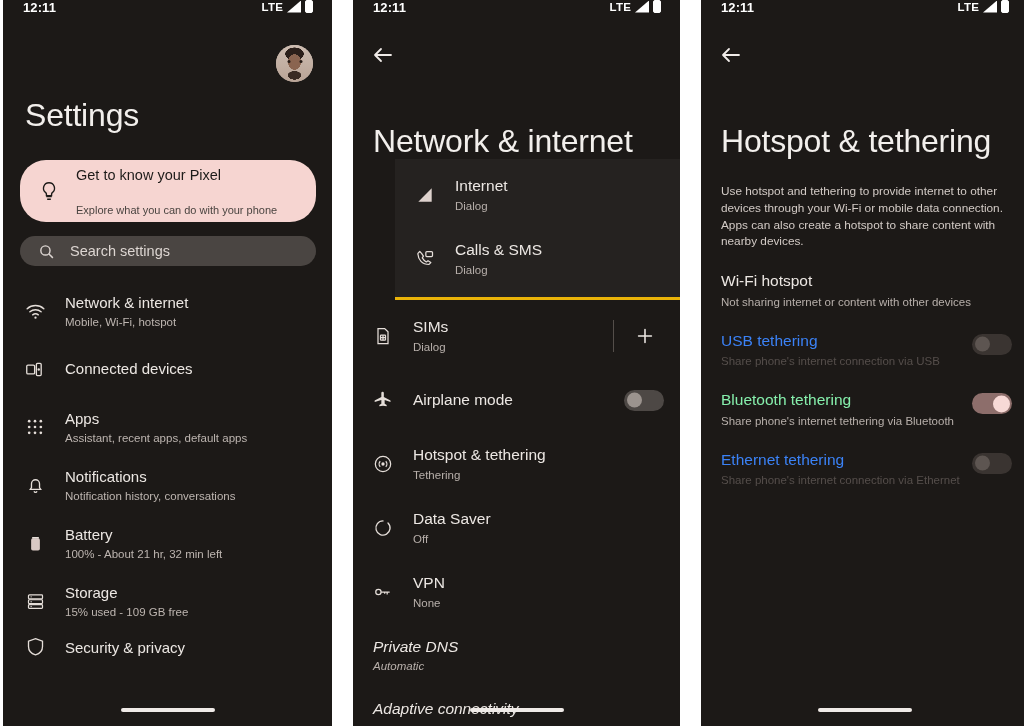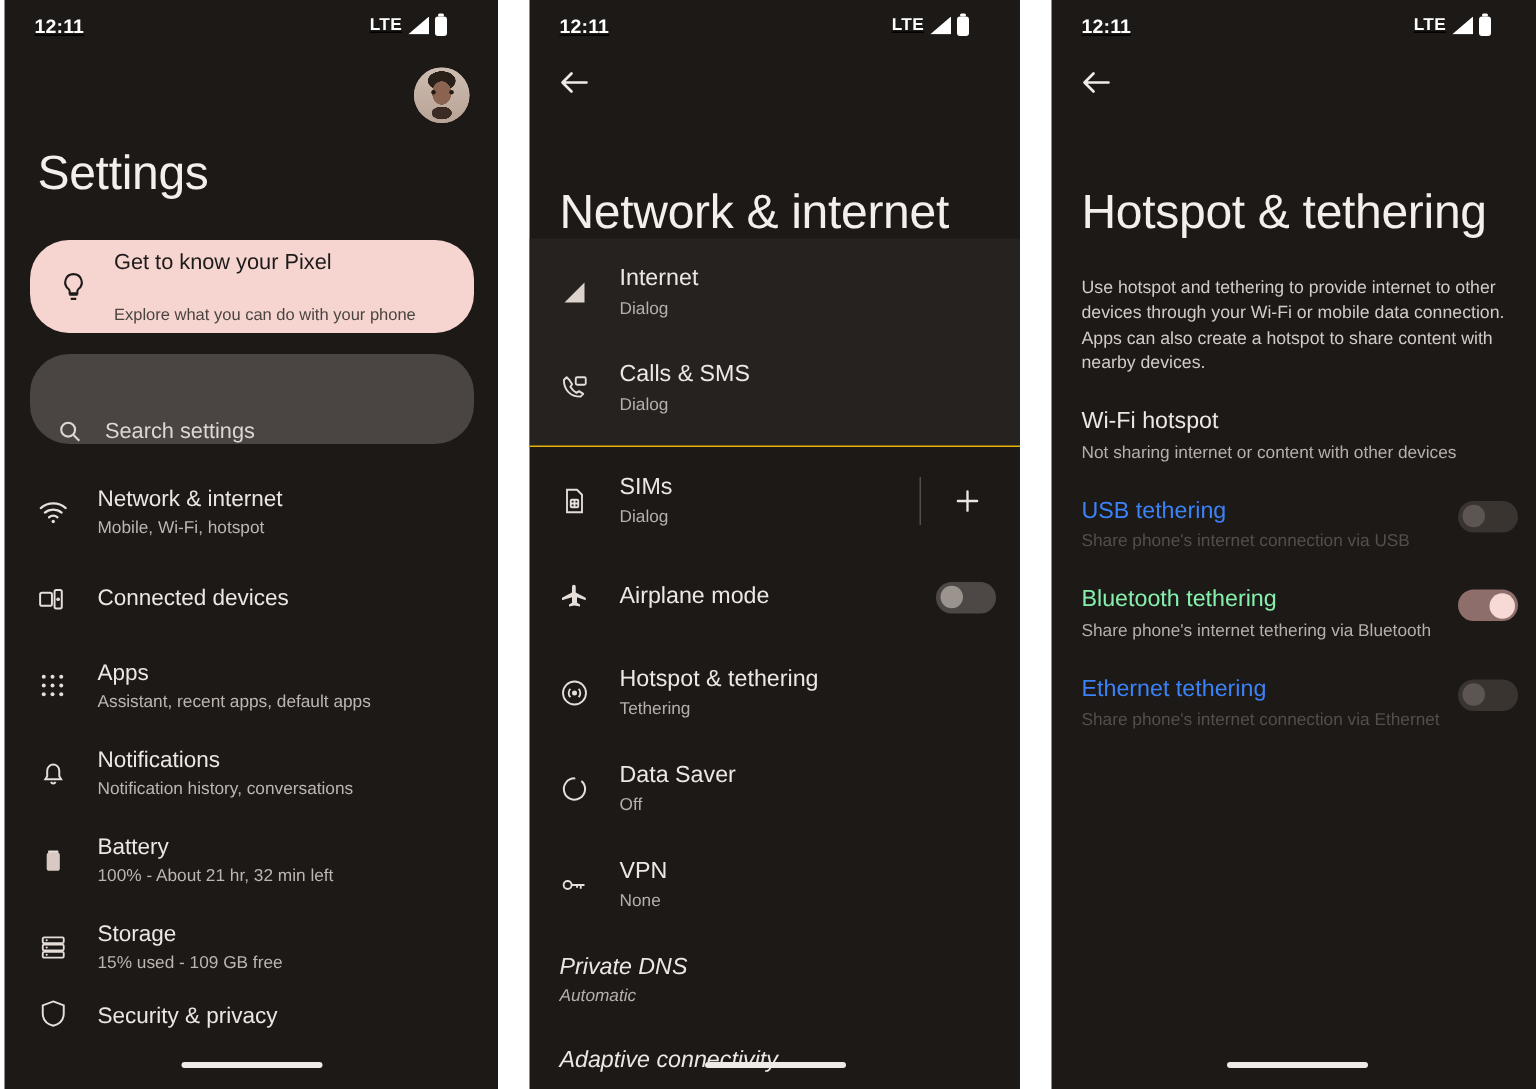--- a/index.html
+++ b/index.html
@@ -30,24 +30,23 @@
     flex: 0 0 auto;
   }
   .phone.p1 { width: 329px; margin-left: 3px; }
   .phone.p2 { width: 327px; margin-left: 21px; }
   .phone.p3 { width: 327px; margin-left: 21px; }
 
   
   .statusbar {
     height: 34px;
     display: flex;
-    align-items: center;
+    align-items: flex-start;
     justify-content: space-between;
-    padding: 0 34px 0 20px;
-    text-decoration: underline;
+    padding: 0 19px 0 20px;
   }
   .clock {
     color: #ffffff;
     font-size: 13px;
     font-weight: bold;
     letter-spacing: 0.1px;
   }
   .sb-right {
     display: flex;
     align-items: center;
@@ -174,23 +173,23 @@
     font-size: 11px;
     margin-top: 20px;
     line-height: 1.2;
   }
 
   
   .searchbar {
     margin: 14px 16px 0 17px;
     background: #4a4542;
     border-radius: 26px;
-    height: 60px;
-    display: flex;
-    align-items: flex-end;
+    height: 30px;
+    display: flex;
+    align-items: center;
     padding: 0 18px;
     gap: 15px;
   }
   .search-icon { width: 17px; height: 17px; flex: 0 0 auto; }
   .search-ph {
     color: #ddd6d2;
     font-size: 14.5px;
   }
 
   
@@ -227,21 +226,22 @@
   .p2 .row { padding-left: 20px; min-height: 64px; }
   .p2 .row .ico { flex: 0 0 26px; width: 26px; }
   .p2 .row .body { padding-left: 14px; }
   .p2 .row .title { font-size: 15.5px; }
   .p2 .row .sub { color: #b7afaa; }
 
   .group-top {
     background: #252220;
     padding-top: 4px;
     padding-bottom: 6px;
-    border-bottom: 1px solid #eab308;
+    border-bottom: 3px solid #eab308;
+    margin-left: 42px;
   }
 
   .noicon-row {
     padding: 14px 20px 14px 20px;
     font-style: italic;
   }
   .noicon-row .title { color: #ece7e3; font-size: 15.5px; line-height: 1.2; }
   .noicon-row .sub { color: #b7afaa; font-size: 11.5px; margin-top: 3px; }
 
   

